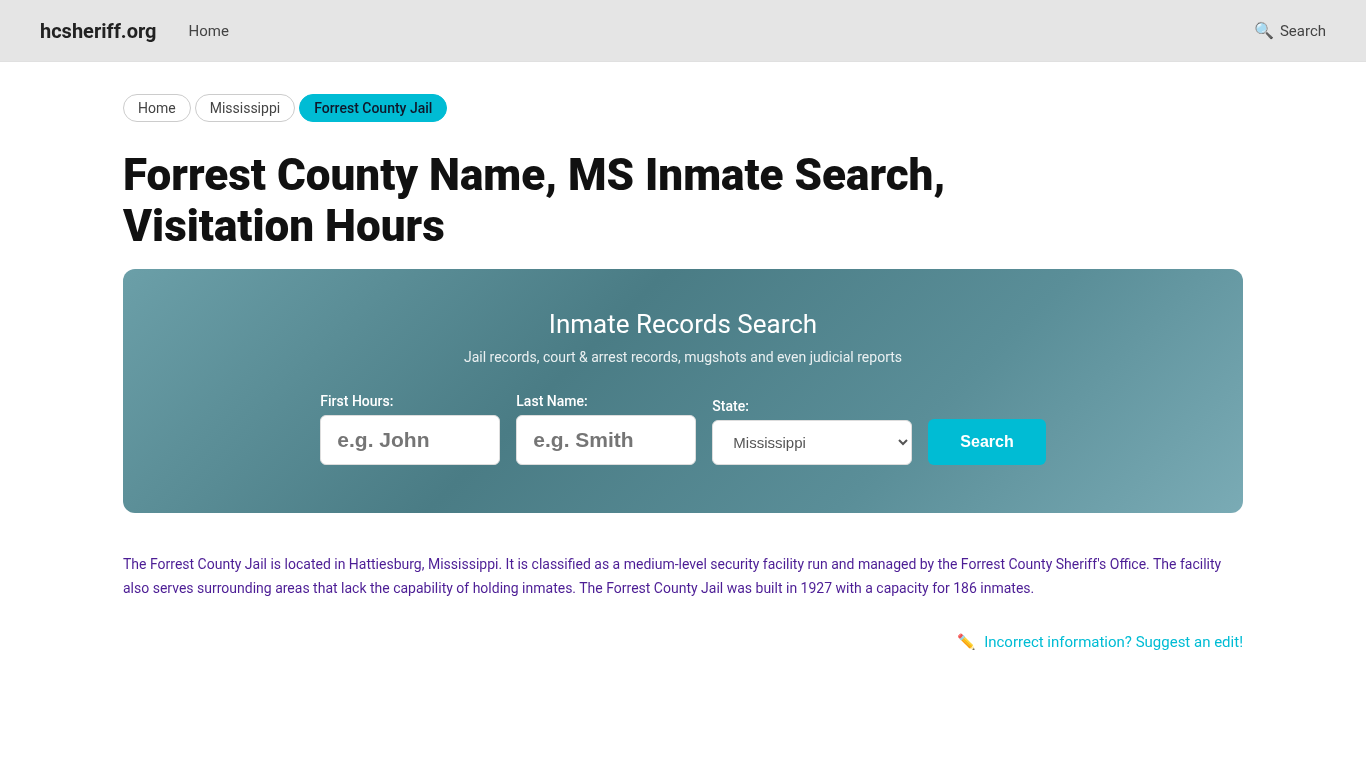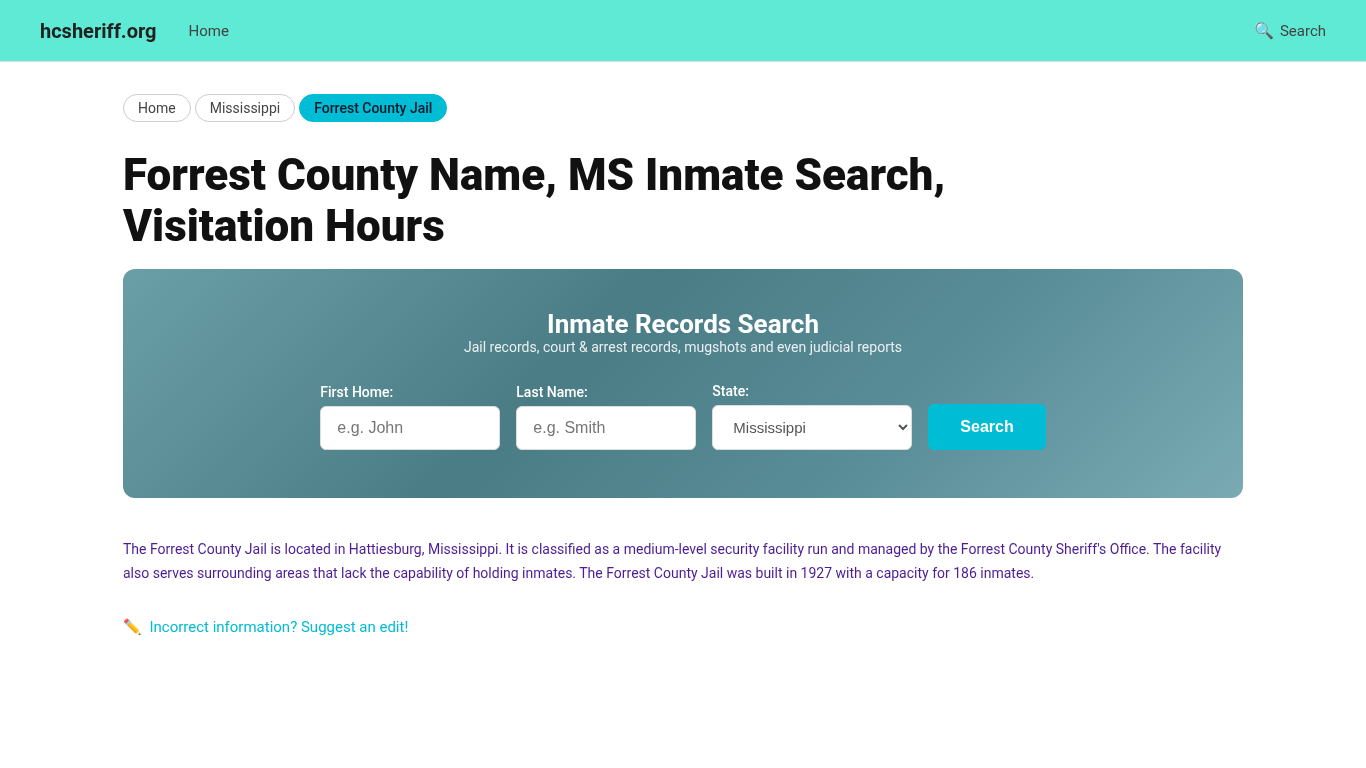--- a/index.html
+++ b/index.html
@@ -1,20 +1,20 @@
 <!DOCTYPE html>
 <html><head>
   <meta charset="utf-8">
   <style>
     * { box-sizing: border-box; margin: 0; padding: 0; }
     body { font-family: -apple-system, BlinkMacSystemFont, 'Segoe UI', Roboto, Helvetica, Arial, sans-serif; background: #fff; color: #333; font-size: 16px; }
 
     
     .header {
-      background: #5eead4;
+      background: #e5e5e5;
       border-bottom: 1px solid #e0e0e0;
       padding: 0 40px;
       height: 62px;
       display: flex;
       align-items: center;
       justify-content: space-between;
     }
     .header-left {
       display: flex;
       align-items: center;
@@ -98,22 +98,23 @@
     
     .search-widget {
       background: linear-gradient(135deg, #6b9fa8 0%, #4a7c85 40%, #5a8e98 70%, #7aabb5 100%);
       border-radius: 12px;
       padding: 40px 60px 48px;
       margin-bottom: 40px;
       text-align: center;
     }
     .widget-title {
       font-size: 26px;
-      font-weight: 700;
+      font-weight: 400;
       color: #fff;
+      margin-bottom: 10px;
     }
     .widget-subtitle {
       font-size: 14px;
       color: rgba(255,255,255,0.88);
       margin-bottom: 28px;
     }
     .search-form {
       display: flex;
       align-items: flex-end;
       justify-content: center;
@@ -129,24 +130,25 @@
     .form-label {
       font-size: 14px;
       color: #fff;
       font-weight: 500;
     }
     .form-input {
       width: 180px;
       padding: 12px 16px;
       border: 1px solid #ddd;
       border-radius: 6px;
-      font-size: 16px;
+      font-size: 21px;
       color: #555;
       background: #fff;
       outline: none;
+      font-weight: bold;
     }
     .form-select {
       width: 200px;
       padding: 12px 16px;
       border: 1px solid #ddd;
       border-radius: 6px;
       font-size: 15px;
       color: #555;
       background: #fff;
       outline: none;
@@ -169,21 +171,21 @@
     .description {
       font-size: 14px;
       color: #4c1d95;
       line-height: 1.7;
       max-width: 1100px;
       margin-bottom: 32px;
     }
 
     
     .suggest-edit {
-      text-align: left;
+      text-align: right;
       font-size: 15px;
       margin-top: 8px;
     }
     .suggest-edit a {
       color: #00bcd4;
       text-decoration: none;
     }
     .edit-icon {
       display: inline-block;
       margin-right: 4px;
@@ -214,21 +216,21 @@
 
   <h1 class="page-title">Forrest County Name, MS Inmate Search, Visitation Hours</h1>
 
 
   <div class="search-widget">
     <h2 class="widget-title">Inmate Records Search</h2>
     <p class="widget-subtitle">Jail records, court &amp; arrest records, mugshots and even judicial reports</p>
 
     <form class="search-form">
       <div class="form-group">
-        <label class="form-label">First Home:</label>
+        <label class="form-label">First Hours:</label>
         <input class="form-input" type="text" placeholder="e.g. John" style="">
       </div>
 
       <div class="form-group">
         <label class="form-label">Last Name:</label>
         <input class="form-input" type="text" placeholder="e.g. Smith" style="">
       </div>
 
       <div class="form-group">
         <label class="form-label">State:</label>

